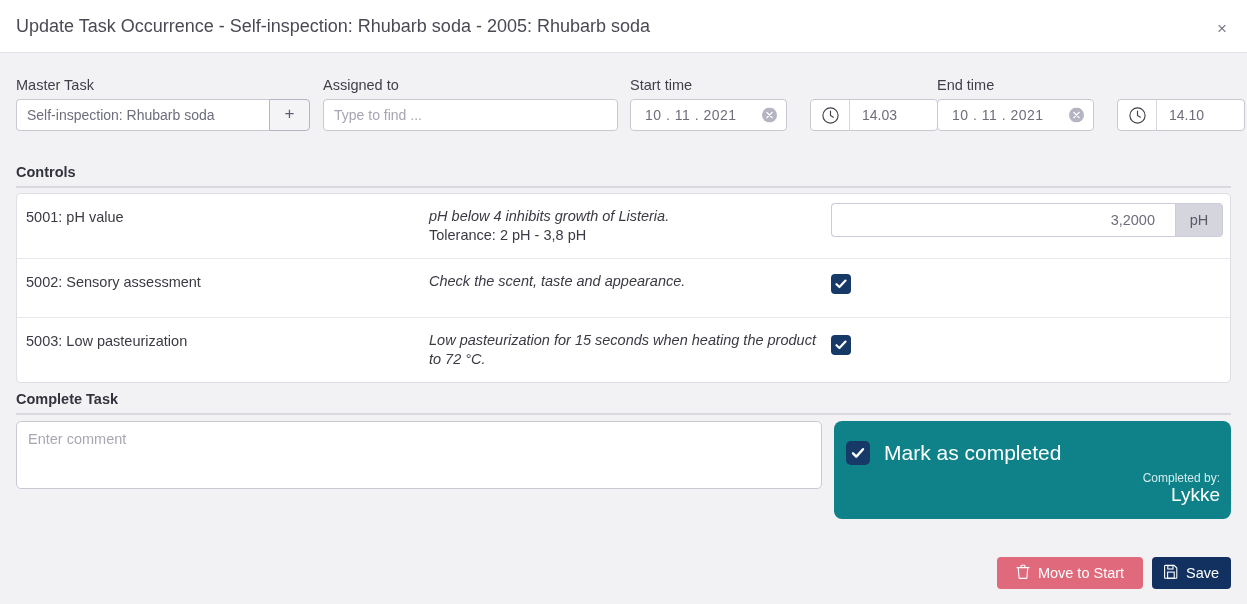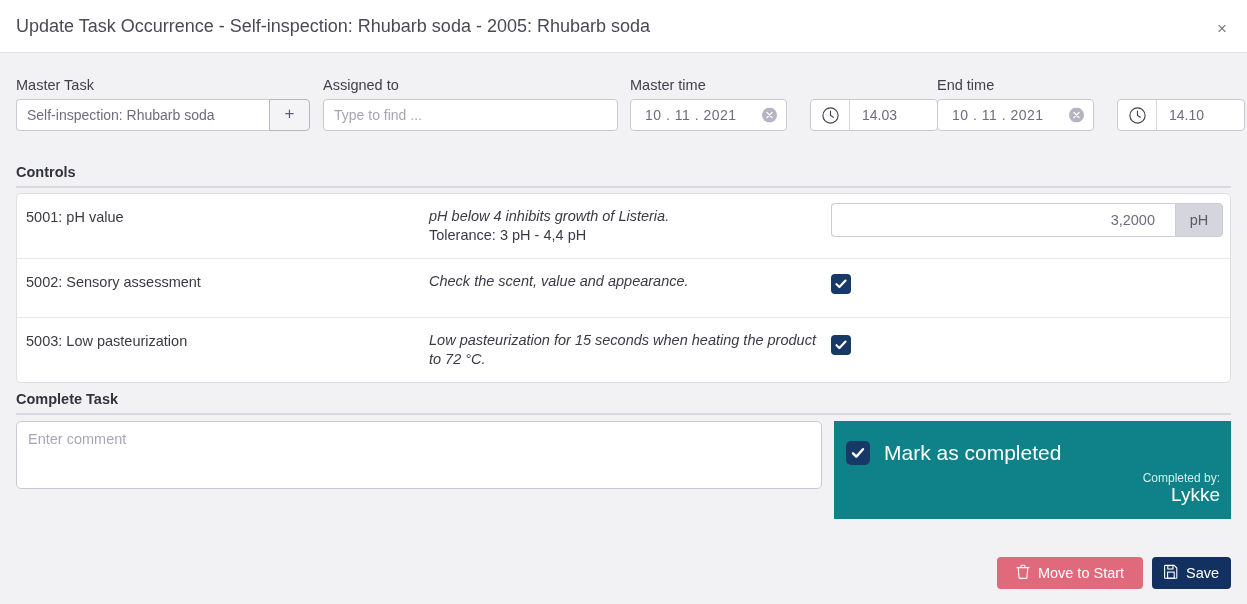--- a/index.html
+++ b/index.html
@@ -218,21 +218,21 @@
     resize: none;
     font-family: "Liberation Sans", sans-serif;
     outline: none;
   }
   .comment-box::placeholder { color: #a8a8b4; }
 
   .complete-panel {
     position: absolute; left: 834px; top: 421px;
     width: 397px; height: 98px;
     background: #0e8288;
-    border-radius: 0;
+    border-radius: 8px;
     cursor: pointer;
   }
   .cp-top {
     display: flex; align-items: center;
     padding: 20px 0 0 12px;
   }
   .cp-chk {
     width: 24px; height: 24px;
     background: #163967;
     border-radius: 5px;
@@ -301,21 +301,21 @@
 
   <div class="field-group" id="g-master">
     <label class="field-label">Master Task</label>
     <div class="input-wrap">
       <input class="txt-input" id="master-input" readonly="" value="Self-inspection: Rhubarb soda" style="">
       <div class="plus-btn">+</div>
     </div>
   </div>
 
   <div class="field-group" id="g-start">
-    <label class="field-label">Master time</label>
+    <label class="field-label">Start time</label>
     <div class="dt-wrap">
       <div class="date-box">
         <span class="date-text">10 . 11 . 2021</span>
         <span class="clear-icon">
           <svg viewBox="0 0 16 16">
               <circle cx="8" cy="8" r="8" fill="#b4b4c2"></circle>
               <path d="M5.2 5.2 L10.8 10.8 M10.8 5.2 L5.2 10.8" stroke="#fff" stroke-width="1.5" stroke-linecap="round"></path>
             </svg>
         </span>
       </div>
@@ -360,33 +360,33 @@
 
 <div class="section-head" style="top:164px">Controls</div>
 <div class="section-rule" style="top:186px"></div>
 
 <div class="controls-panel">
 
   <div class="ctrl-row" style="min-height:62px">
     <div class="ctrl-name">5001: pH value</div>
     <div class="ctrl-desc">
       <span>pH below 4 inhibits growth of Listeria.</span><br>
-      <span class="plain">Tolerance: 3 pH - 4,4 pH</span>
+      <span class="plain">Tolerance: 2 pH - 3,8 pH</span>
     </div>
     <div class="ctrl-action">
       <div class="ph-input-wrap">
         <input id="ph-input" value="3,2000" style="">
         <div class="ph-addon">pH</div>
       </div>
     </div>
   </div>
 
   <div class="ctrl-row" style="min-height:59px">
     <div class="ctrl-name">5002: Sensory assessment</div>
-    <div class="ctrl-desc">Check the scent, value and appearance.</div>
+    <div class="ctrl-desc">Check the scent, taste and appearance.</div>
     <div class="ctrl-action">
       <div class="chk chk-sensory">
         <svg viewBox="0 0 12 12">
             <path d="M1.5 6.2 L4.4 9 L10.5 2.6" fill="none" stroke="#fff" stroke-width="2.2" stroke-linecap="round" stroke-linejoin="round"></path>
           </svg>
       </div>
     </div>
   </div>
 
   <div class="ctrl-row" style="min-height:62px">

